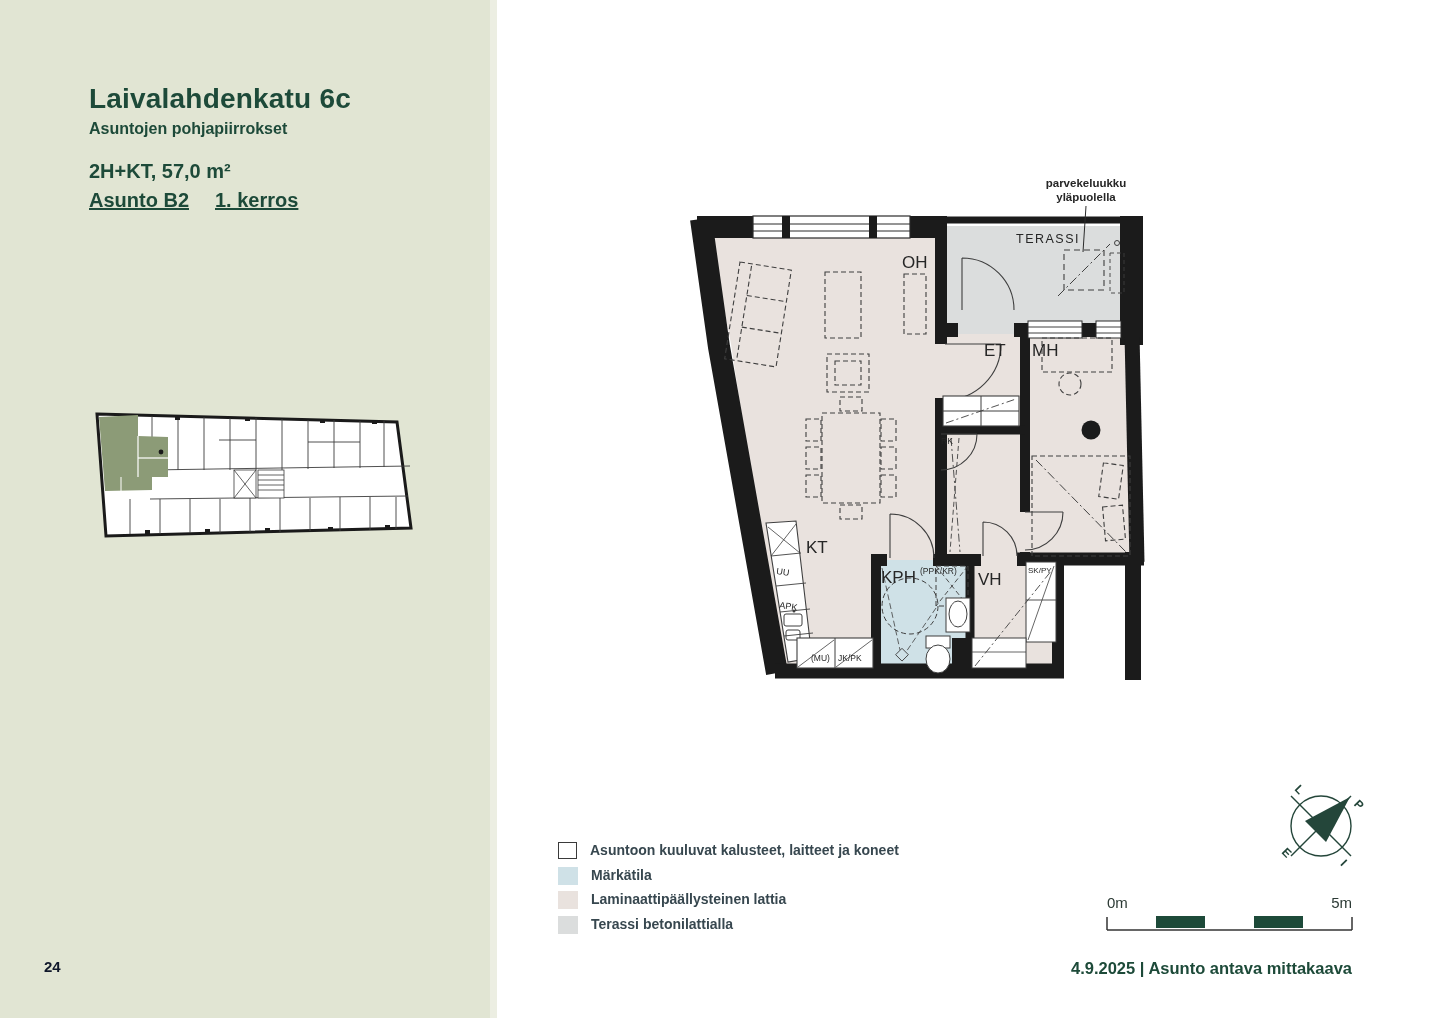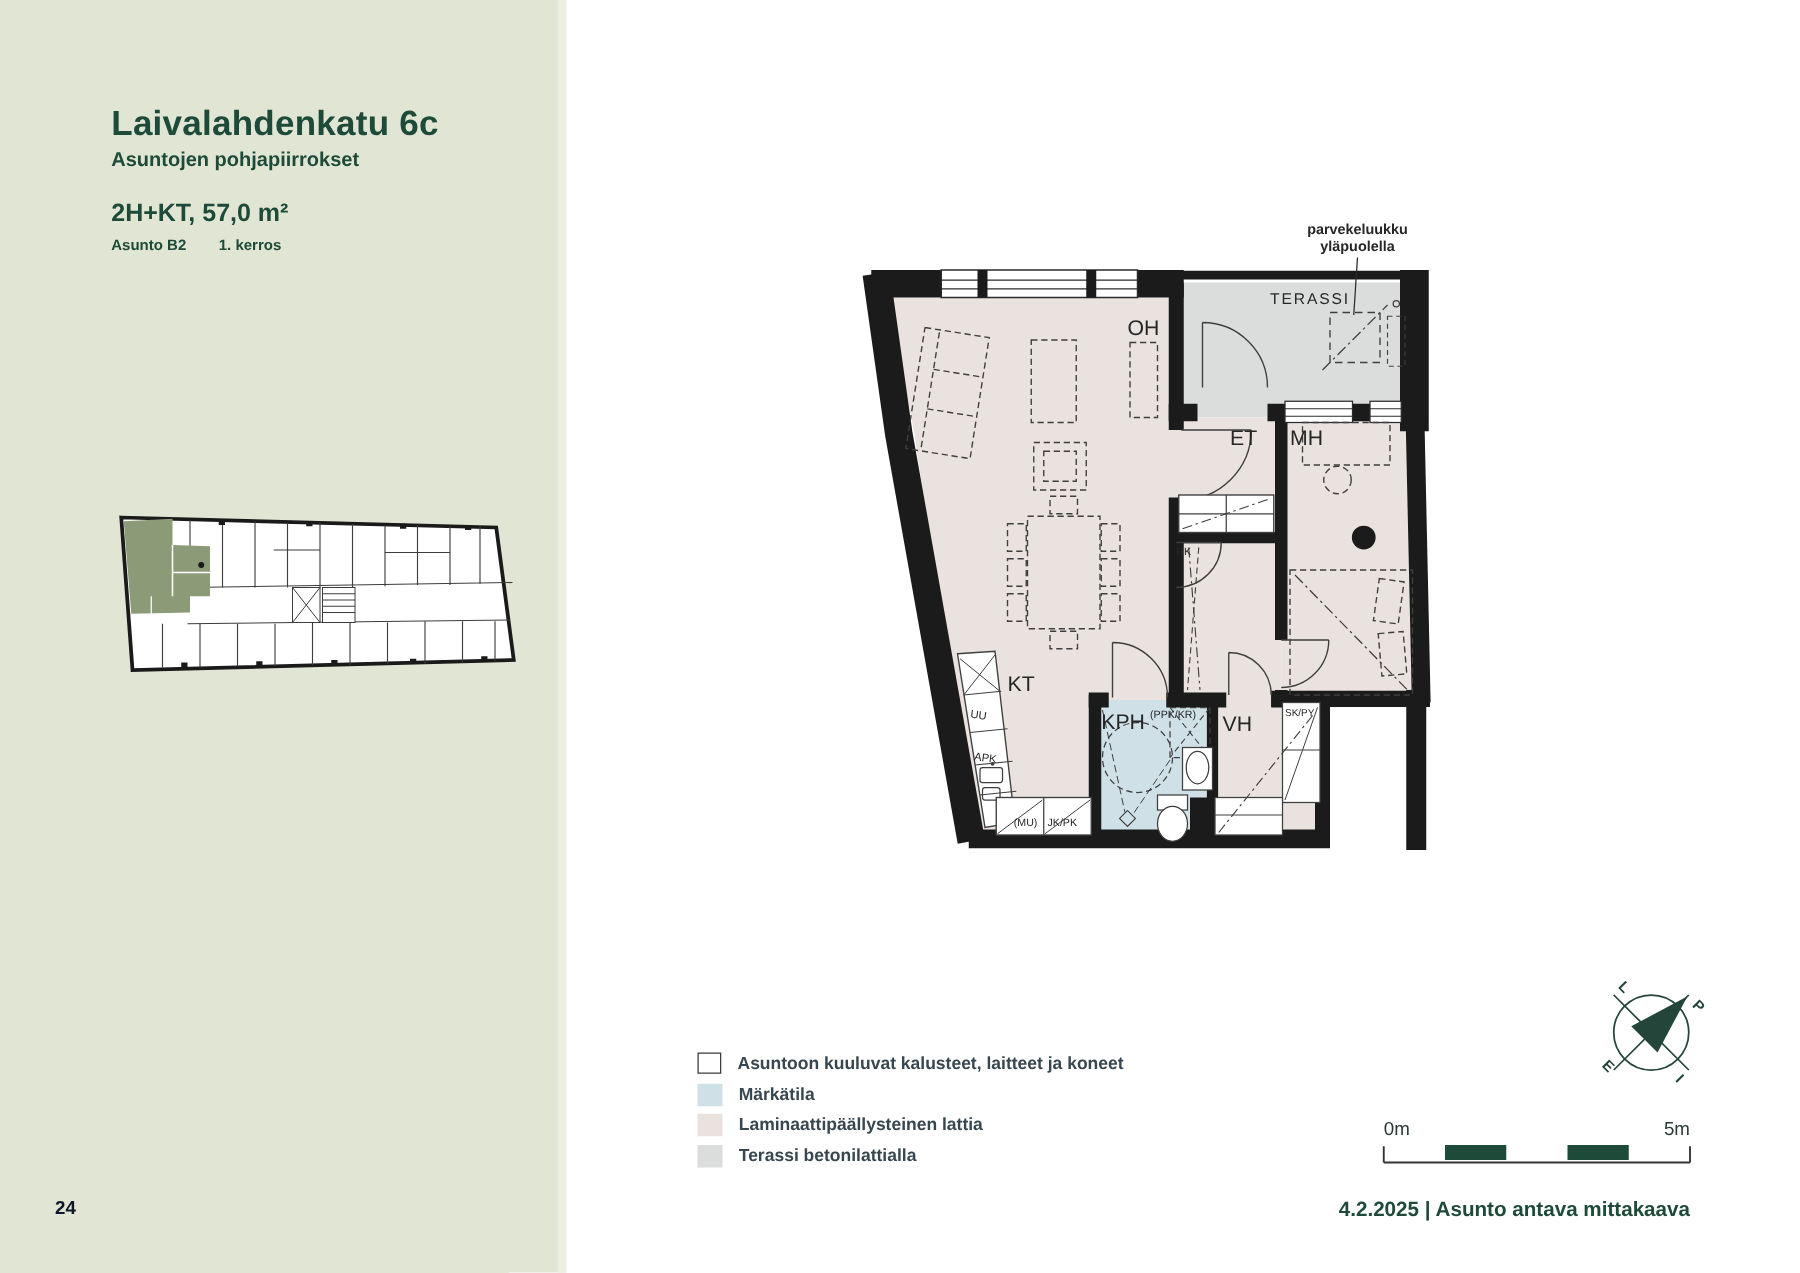--- a/index.html
+++ b/index.html
@@ -1,25 +1,25 @@
 <!DOCTYPE html>
 <html><head>
 <meta charset="utf-8">
 <style>
   html,body{margin:0;padding:0;}
   body{width:1440px;height:1018px;position:relative;background:#ffffff;
        font-family:"Liberation Sans",sans-serif;overflow:hidden;}
   
-  .sidebar{position:absolute;left:0;top:0;width:453px;height:1018px;background:#e1e5d3;}
+  .sidebar{position:absolute;left:0;top:0;width:497px;height:1018px;background:#e1e5d3;}
   .sidebar-edge{position:absolute;right:0;top:0;width:7px;height:100%;background:#eceee2;}
   .title-block{position:absolute;left:89px;top:84px;color:#1d4a39;}
   .title{font-size:28px;font-weight:700;letter-spacing:.2px;line-height:1.1;}
   .subtitle{font-size:16px;font-weight:700;margin-top:5px;}
   .unit-type{position:absolute;left:89px;top:160px;color:#1d4a39;font-size:20px;font-weight:700;}
-  .unit-line{position:absolute;left:89px;top:189px;color:#1d4a39;font-size:12px;font-weight:700;}
+  .unit-line{position:absolute;left:89px;top:189px;color:#1d4a39;font-size:20px;font-weight:700;text-decoration:underline;}
   .unit-line .floor{margin-left:26px;}
   .page-number{position:absolute;left:44px;top:958px;color:#0f172a;font-size:15px;font-weight:700;}
   .mini-plan{position:absolute;left:93px;top:403px;}
   
   .legend{position:absolute;left:558px;top:842px;}
   .legend-row{display:flex;align-items:flex-start;height:24.5px;}
   .swatch{width:20px;height:18px;margin-right:13px;flex:none;}
   .sw0{background:#ffffff;border:1.6px solid #3a3a3a;width:17px;height:15px;}
   .sw1{background:#cfe1e7;}
   .sw2{background:#e9e2de;}
@@ -324,16 +324,16 @@
   <line x1="15" y1="80" x2="75" y2="20" stroke="#24463a" stroke-width="1.4"></line>
   <line x1="15" y1="20" x2="75" y2="80" stroke="#24463a" stroke-width="1.4"></line>
   <polygon points="74,21 29,45 50,66" fill="#24463a"></polygon>
   <text x="80" y="30" font-size="12" font-weight="700" fill="#24463a" transform="rotate(45 80 26)">P</text>
   <text x="66" y="91" font-size="12" font-weight="700" fill="#24463a" transform="rotate(45 68 87)">I</text>
   <text x="7" y="80" font-size="12" font-weight="700" fill="#24463a" transform="rotate(45 10 76)">E</text>
   <text x="20" y="17" font-size="12" font-weight="700" fill="#24463a" transform="rotate(45 23 13)">L</text>
 </svg>
 
 <div class="date-line">
-  <span>4.2.2025</span>
+  <span>4.9.2025</span>
   <span>|</span>
   <span>Asunto antava mittakaava</span>
 </div>
 
 </body></html>

